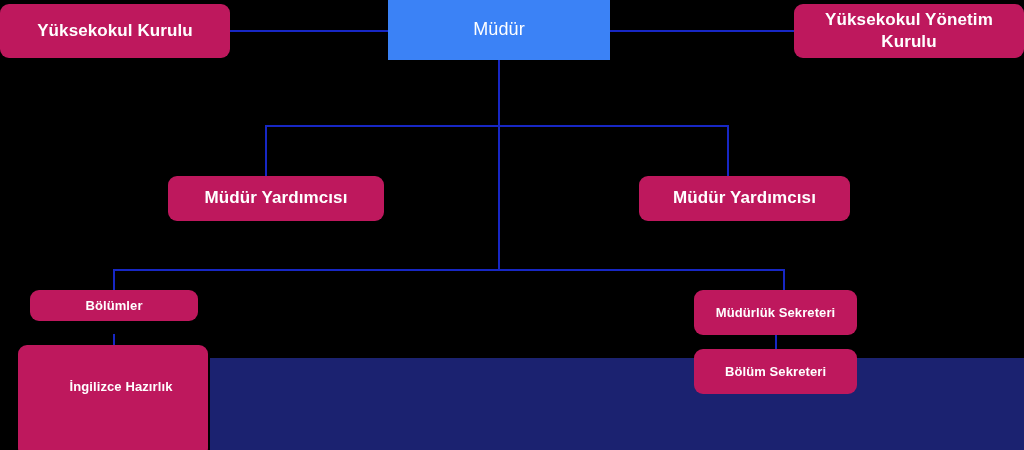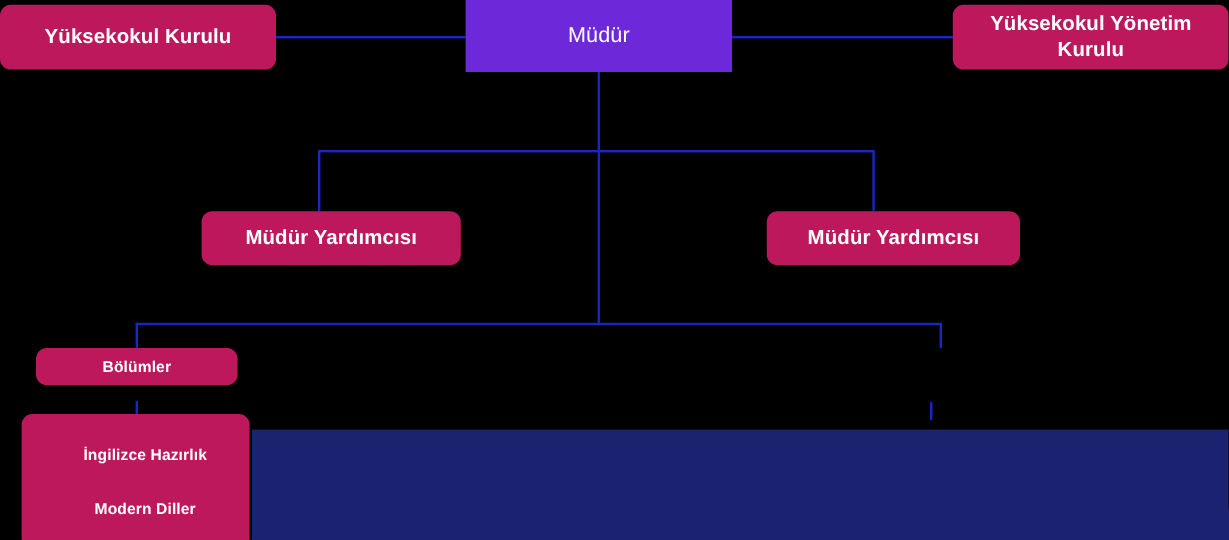--- a/index.html
+++ b/index.html
@@ -29,21 +29,21 @@
     line-height: 1.32;
     letter-spacing: .1px;
     z-index: 5;
   }
   .node.blue {
     background: #be185d;
     border-radius: 9px;
     font-weight: bold;
   }
   .node.grey {
-    background: #6d28d9;
+    background: #3b82f6;
     border-radius: 0;
   }
   .node .lbl { display: block; width: 100%; padding: 0 8px; }
 
   
   .conn {
     position: absolute;
     background: #1727c4;
     z-index: 2;
   }
@@ -115,19 +115,24 @@
     <span class="lbl">Müdür Yardımcısı</span>
   </div>
 
   <div class="node blue" id="node-bolumler">
     <span class="lbl">Bölümler</span>
   </div>
 
   <div class="node blue" id="node-bolum-liste">
     <span style="display:block; width:100%;">
       <span class="lbl" style="margin-bottom:28px;">İngilizce Hazırlık</span>
-      <span class="lbl">Modern Diller</span>
     </span>
   </div>
 
+  <div class="node blue" id="node-mudurluk-sekreteri">
+    <span class="lbl">Müdürlük Sekreteri</span>
+  </div>
 
+  <div class="node blue" id="node-bolum-sekreteri">
+    <span class="lbl">Bölüm Sekreteri</span>
+  </div>
 
 </div>
 
 </body></html>

